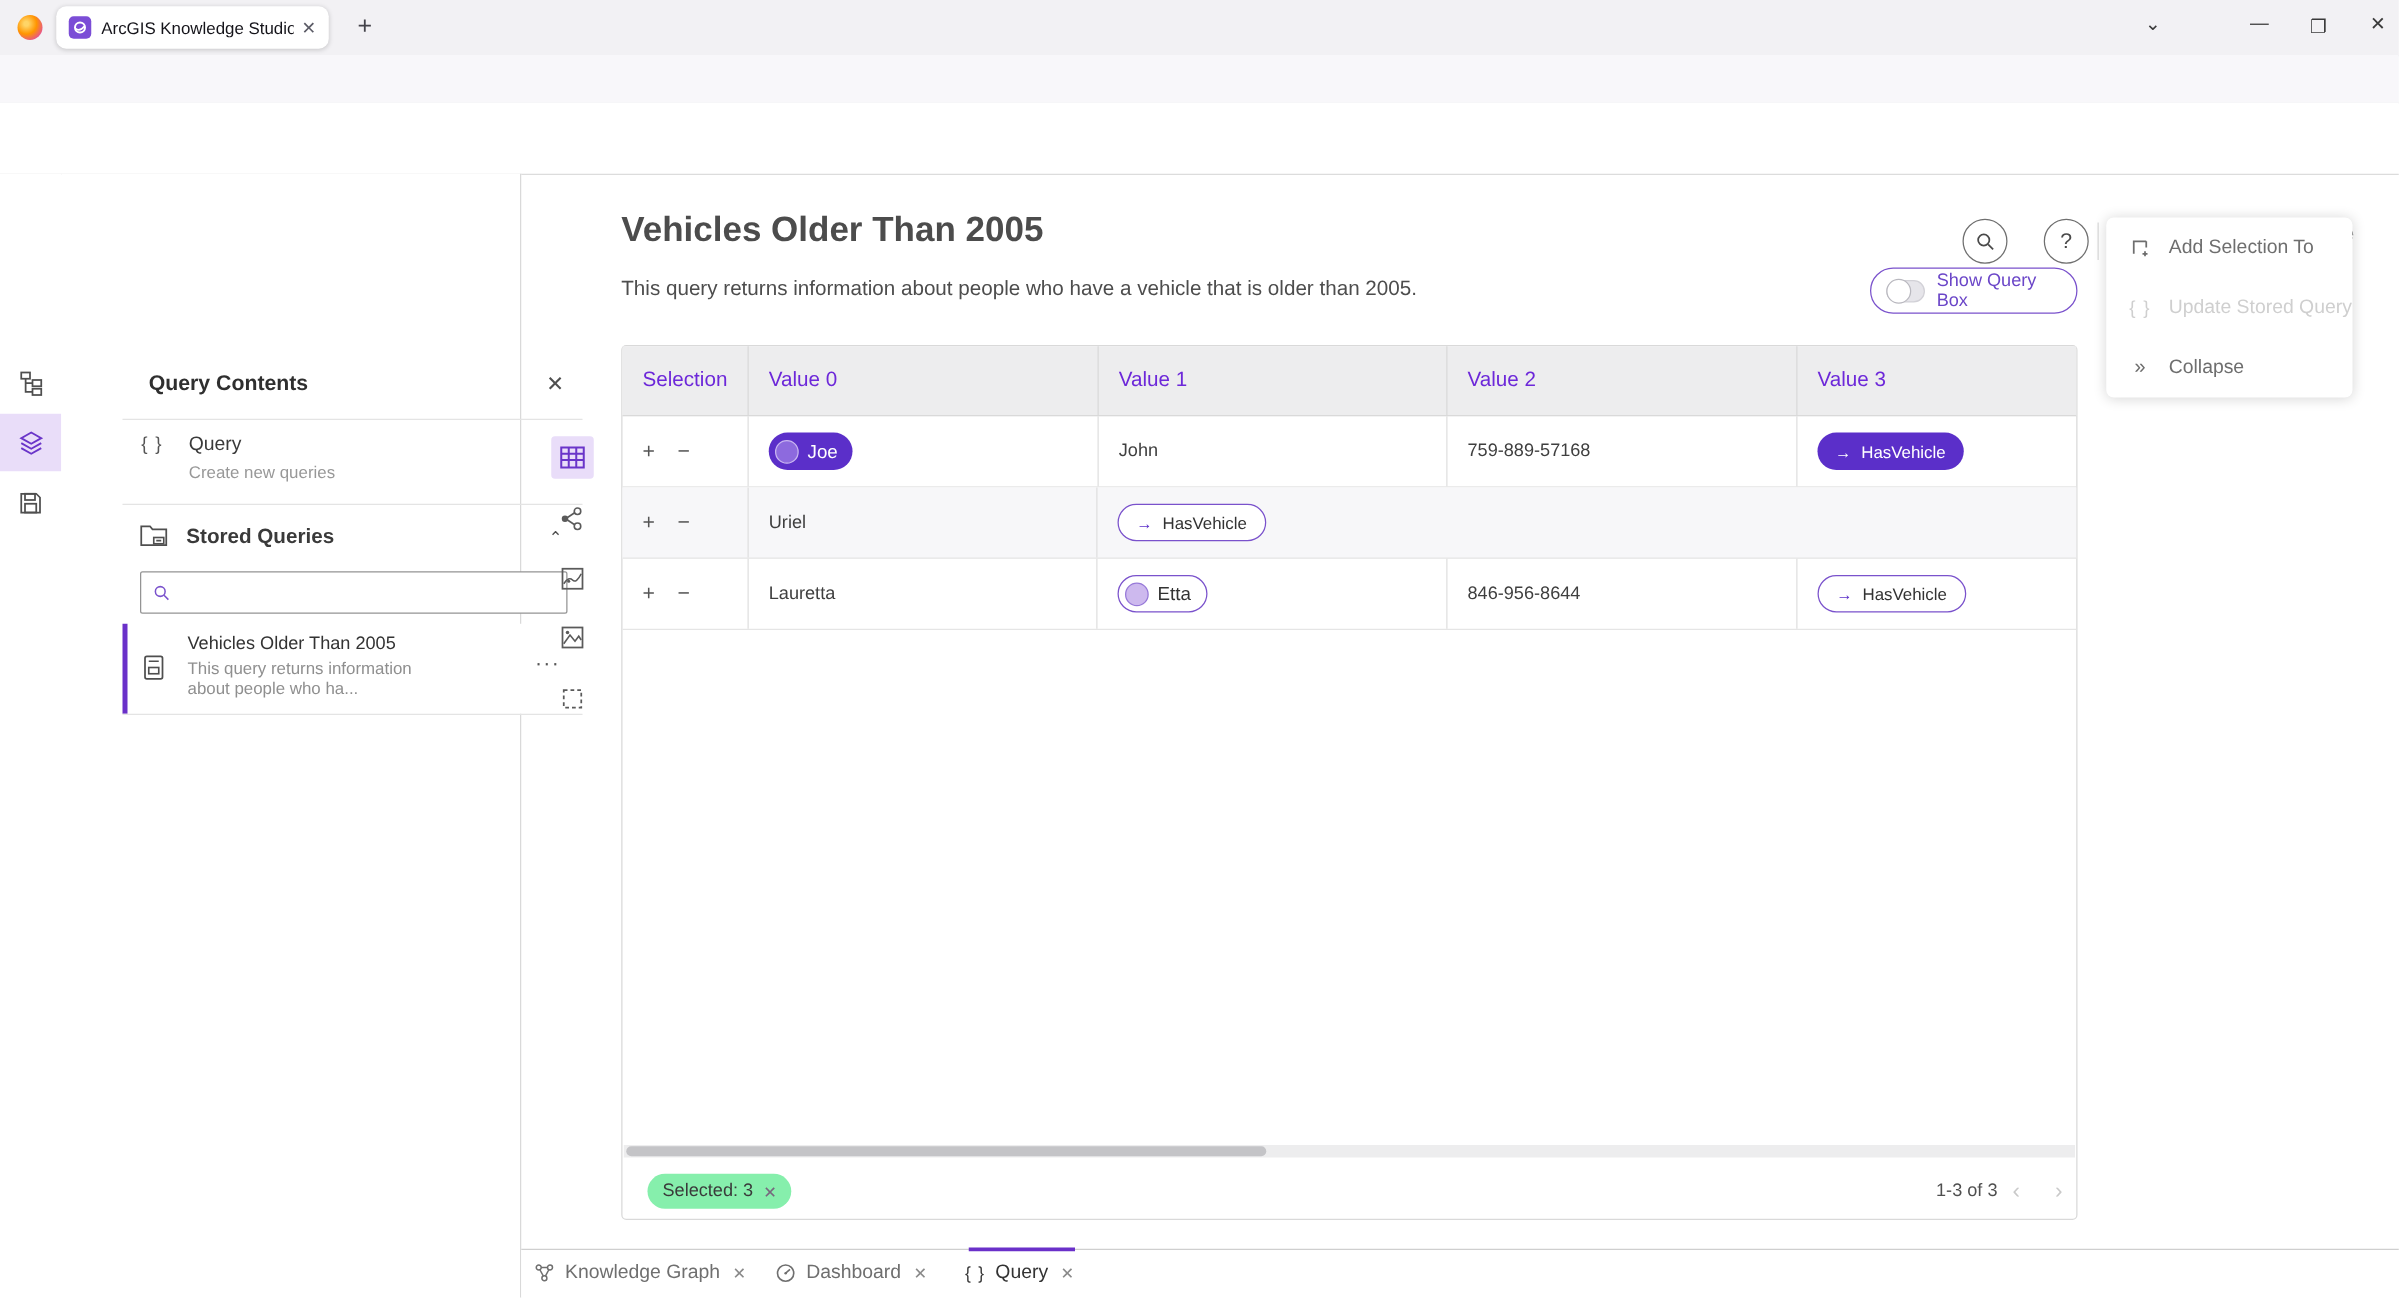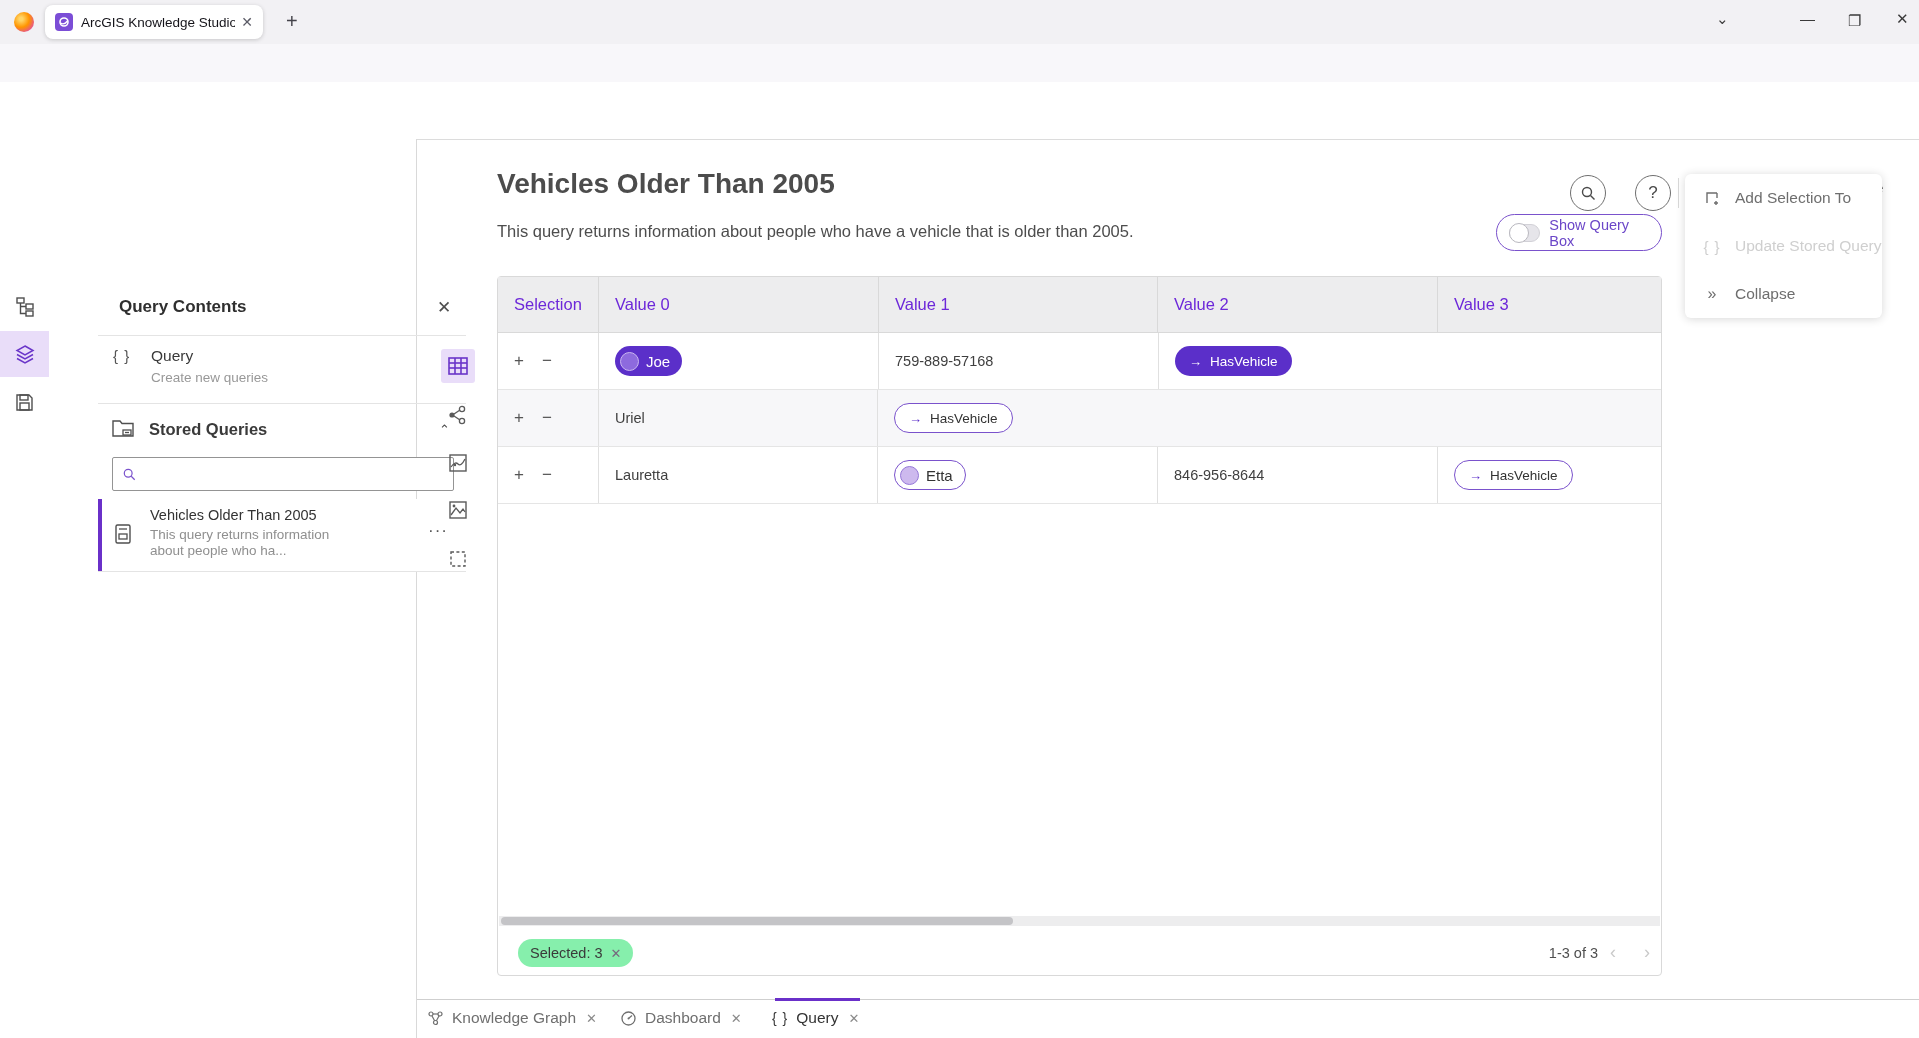--- a/index.html
+++ b/index.html
@@ -344,20 +344,21 @@
     <div class="td c0">
       <span class="pm">+</span>
       <span class="pm">−</span>
     </div>
     <div class="td c1">
       <span class="entity-pill filled">
         <span class="dot"></span>
         <span class="plabel">Joe</span>
       </span>
     </div>
+    <div class="td c2">John</div>
     <div class="td c3">759-889-57168</div>
     <div class="td c4">
       <span class="rel-pill filled">
         <span class="arrow">→</span>
         <span class="plabel">HasVehicle</span>
       </span>
     </div>
   </div>
 
   <div class="abs trow alt" style="top:113px;">

